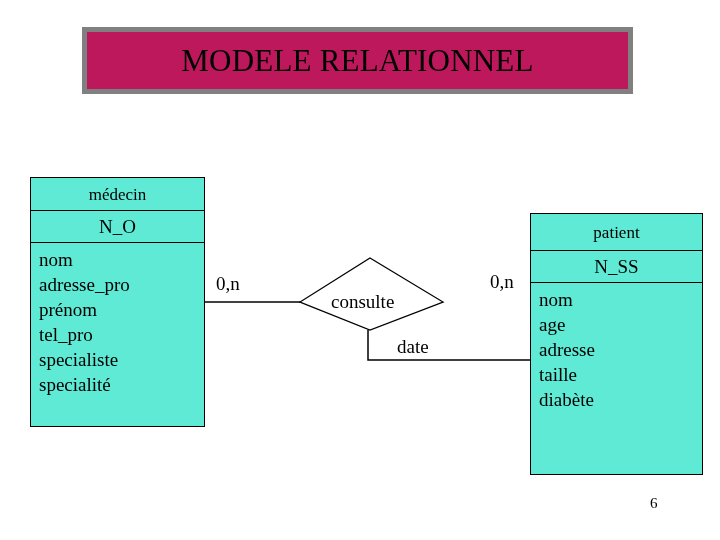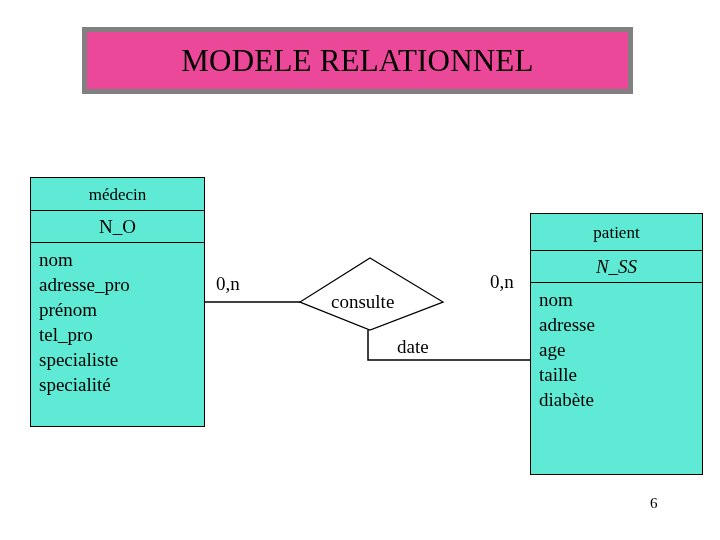--- a/index.html
+++ b/index.html
@@ -18,21 +18,21 @@
 
   
   #title-box {
     position: absolute;
     left: 82px;
     top: 27px;
     width: 551px;
     height: 67px;
     box-sizing: border-box;
     border: 5px solid #808080;
-    background: #ec4899;
+    background: #be185d;
     display: flex;
     align-items: center;
     justify-content: center;
   }
   #title-text {
     font-size: 31px;
     line-height: 1;
     letter-spacing: 0.2px;
     white-space: nowrap;
   }
@@ -73,21 +73,21 @@
     line-height: 25px;
     white-space: nowrap;
   }
 
   #medecin-box { left: 30px; top: 177px; width: 175px; height: 250px; }
   #medecin-box .entity-name { height: 33px; }
   #medecin-box .entity-key  { height: 32px; }
 
   #patient-box { left: 530px; top: 193px; width: 173px; height: 262px; margin-top: 20px; }
   #patient-box .entity-name { height: 37px; }
-  #patient-box .entity-key  { height: 32px; font-style: italic; }
+  #patient-box .entity-key  { height: 32px; }
 
   
   #diagram-svg {
     position: absolute;
     left: 0;
     top: 0;
     width: 720px;
     height: 540px;
     pointer-events: none;
   }
@@ -149,22 +149,22 @@
     <div class="attr">specialiste</div>
     <div class="attr">specialité</div>
   </div>
 </div>
 
 <div class="entity" id="patient-box">
   <div class="entity-name">patient</div>
   <div class="entity-key">N_SS</div>
   <div class="entity-attrs">
     <div class="attr">nom</div>
+    <div class="attr">age</div>
     <div class="attr">adresse</div>
-    <div class="attr">age</div>
     <div class="attr">taille</div>
     <div class="attr">diabète</div>
   </div>
 </div>
 
 <div class="label" id="rel-label">consulte</div>
 <div class="label" id="card-left">0,n</div>
 <div class="label" id="card-right">0,n</div>
 <div class="label" id="rel-attr-date">date</div>
 

